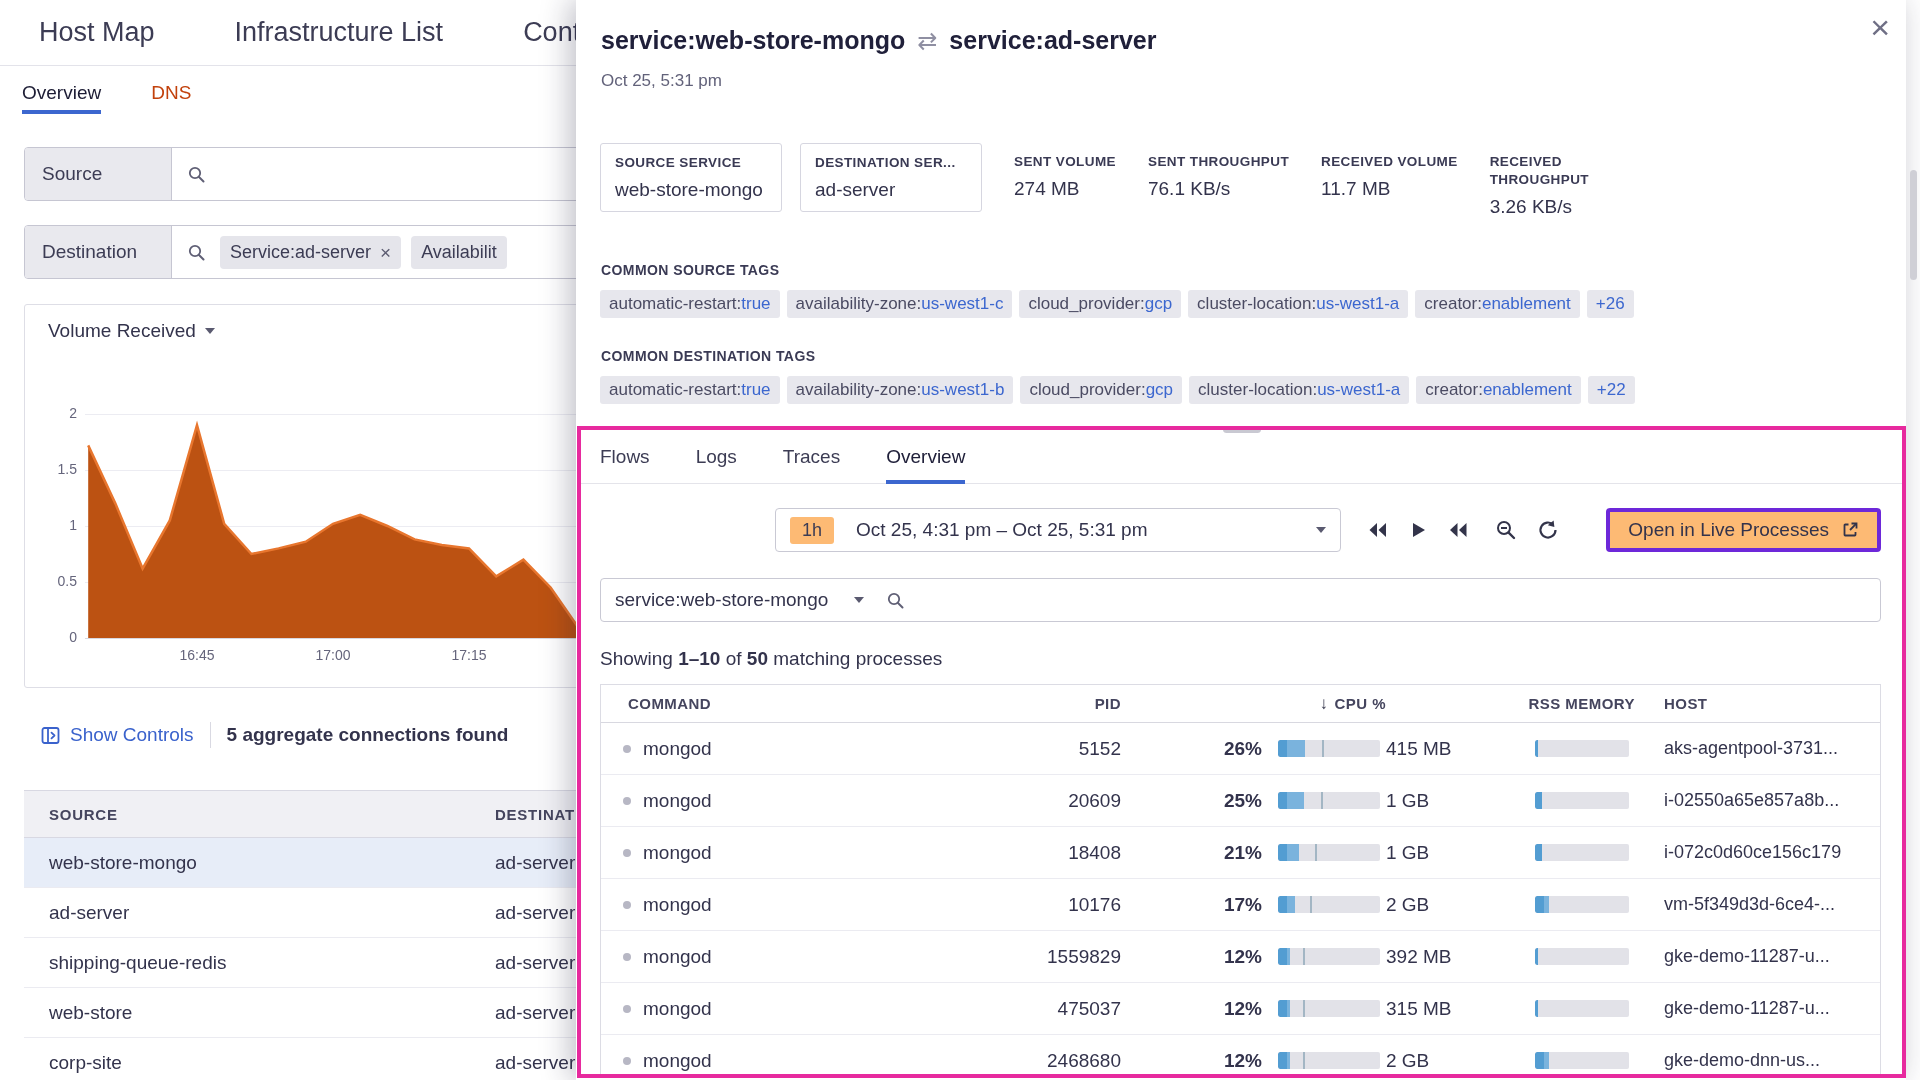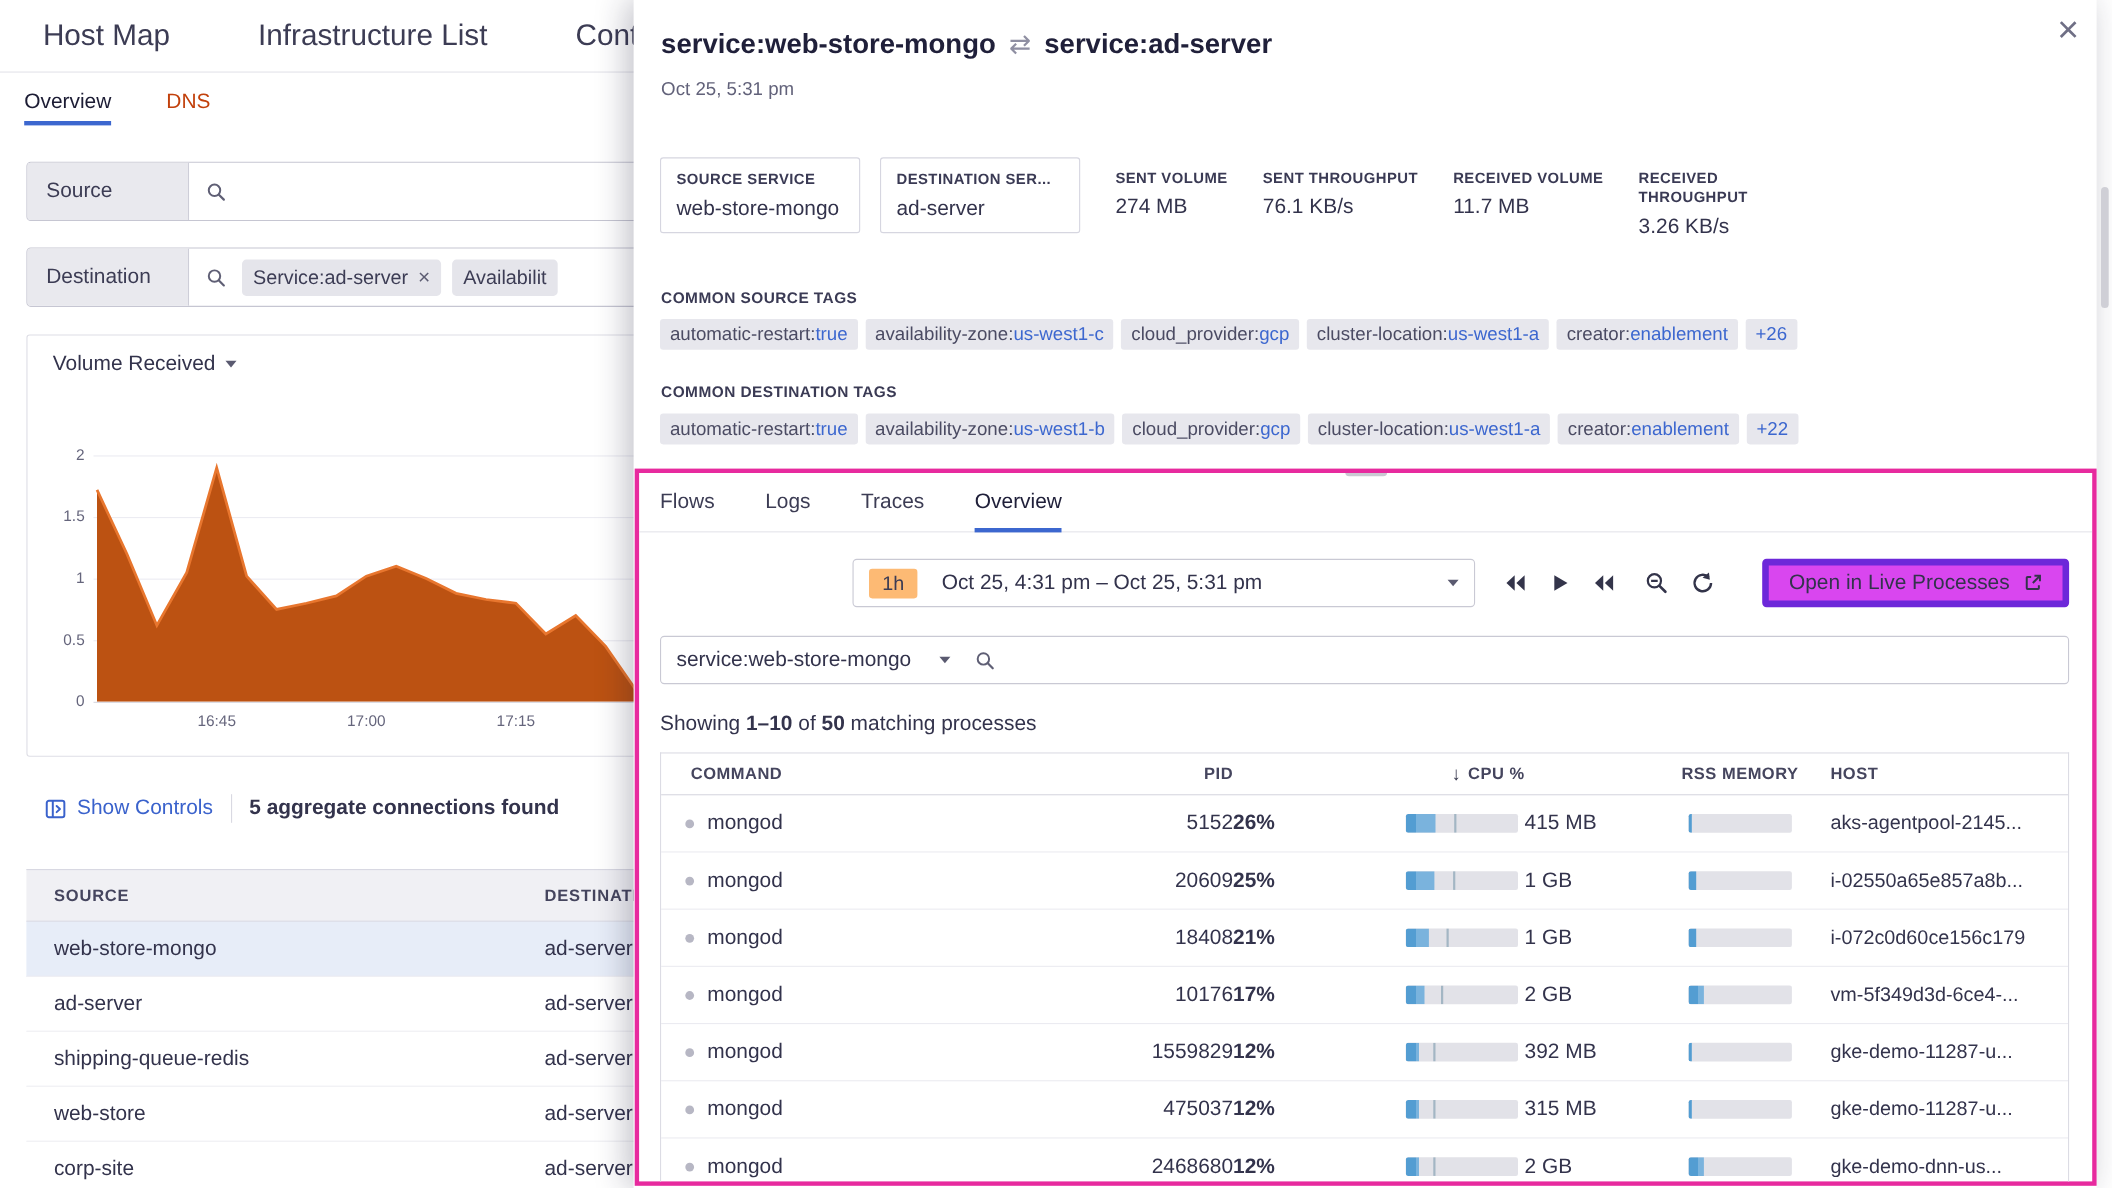--- a/index.html
+++ b/index.html
@@ -91,21 +91,21 @@
   .dtab.active::after{content:"";position:absolute;left:0;right:0;bottom:-1px;height:4px;background:#3c67cf;}
   .timectl{display:flex;align-items:center;margin-top:24px;height:44px;padding-right:21px;}
   .timerange{margin-left:194px;width:566px;height:44px;border:1px solid #c9c9d4;border-radius:4px;
     display:flex;align-items:center;padding:0 14px;cursor:pointer;flex:none;}
   .chip1h{background:#fdba74;border-radius:3px;padding:3px 12px;font-size:18px;color:#3c3c54;}
   .trtext{margin-left:22px;font-size:19px;color:#33334c;white-space:nowrap;}
   .timerange .caret{margin-left:auto;}
   .pbgroup{display:flex;align-items:center;gap:18px;margin-left:26px;}
   .icgroup{display:flex;align-items:center;gap:20px;margin-left:26px;}
   .iconbtn{cursor:pointer;display:flex;}
-  .openlive{margin-left:auto;height:44px;border:6px solid #6d28d9;border-radius:4px;background:#d946ef;
+  .openlive{margin-left:auto;height:44px;border:4px solid #6d28d9;border-radius:4px;background:#fdba74;
     font-family:inherit;font-size:19px;color:#33334c;display:flex;align-items:center;gap:12px;
     padding:6px 18px;cursor:pointer;white-space:nowrap;}
   .psearch{margin:26px 21px 0 19px;height:44px;border:1px solid #c9c9d4;border-radius:4px;display:flex;
     align-items:center;padding:0 14px;font-size:19px;color:#33334c;cursor:text;}
   .psearch .caret{margin-left:26px;}
   .psearch .search-ic{margin-left:22px;}
   .showing{margin:26px 0 0 19px;font-size:19px;color:#33334c;}
   .ptable{margin:14px 21px 0 19px;border:1px solid #dcdce4;border-bottom:none;}
   .phead{display:grid;grid-template-columns:350px 170px 265px 249px 1fr;height:38px;align-items:center;
     font-size:15px;font-weight:bold;color:#45455e;letter-spacing:.03em;border-bottom:1px solid #d8d8e0;}
@@ -113,21 +113,21 @@
   .h-pid{text-align:right;}
   .h-cpu{display:flex;justify-content:flex-end;align-items:center;gap:6px;}
   .h-rss{text-align:right;}
   .h-host{padding-left:29px;}
   .sort{font-weight:normal;font-size:17px;color:#33344a;}
   .prow{display:grid;grid-template-columns:350px 170px 141px 124px 133px 116px 1fr;height:52px;
     align-items:center;border-bottom:1px solid #ebebf1;font-size:19px;color:#33334c;cursor:pointer;}
   .pc-cmd{display:flex;align-items:center;gap:12px;padding-left:22px;}
   .dot{width:8px;height:8px;border-radius:50%;background:#b7b7c4;flex:none;}
   .pc-pid{text-align:right;}
-  .pc-cpuv{text-align:left;font-weight:bold;}
+  .pc-cpuv{text-align:right;font-weight:bold;}
   .track{margin-left:16px;height:17px;background:#e2e2e8;border-radius:2px;position:relative;overflow:hidden;}
   .pc-cpubar .track{width:102px;}
   .pc-rssbar .track{width:94px;}
   .fill{position:absolute;left:0;top:0;bottom:0;border-radius:2px 0 0 2px;
     background:linear-gradient(to right,#539dd2 0px,#539dd2 9px,#7ab3dd 9px);}
   .mark{position:absolute;top:0;bottom:0;width:2px;background:#a3b6c4;}
   .pc-host{padding-left:29px;font-size:18px;white-space:nowrap;overflow:hidden;}
 
   .scrollbar{position:absolute;right:2px;top:0;width:10px;height:1080px;}
   .thumb{position:absolute;right:1px;top:170px;width:7px;height:110px;background:#cfcfd6;border-radius:4px;}
@@ -410,21 +410,21 @@
                   <div class="fill" style="width: 26%;"></div>
                   <div class="mark" style="left: 43.1%;"></div>
                 </div>
               </div>
               <div class="pc-rssv">415 MB</div>
               <div class="pc-rssbar">
                 <div class="track">
                   <div class="fill" style="width: 3px;"></div>
                 </div>
               </div>
-              <div class="pc-host">aks-agentpool-2145...</div>
+              <div class="pc-host">aks-agentpool-3731...</div>
             </div>
             <div class="prow">
               <div class="pc-cmd">
                 <span class="dot"></span>
                 <span>mongod</span>
               </div>
               <div class="pc-pid">20609</div>
               <div class="pc-cpuv">25%</div>
               <div class="pc-cpubar">
                 <div class="track">

